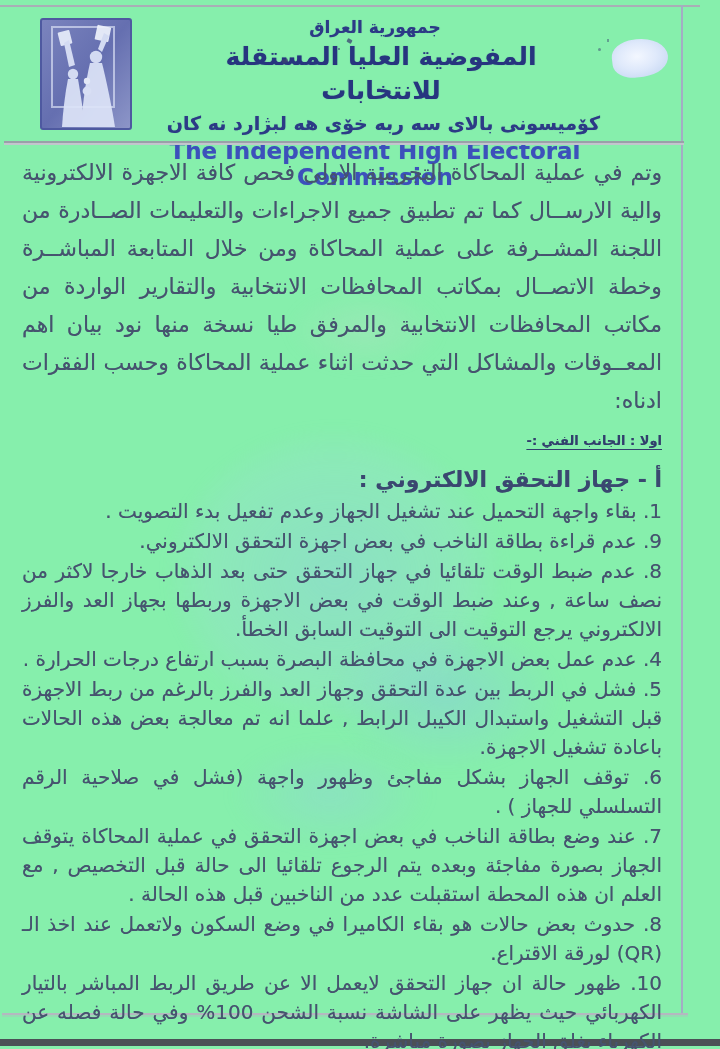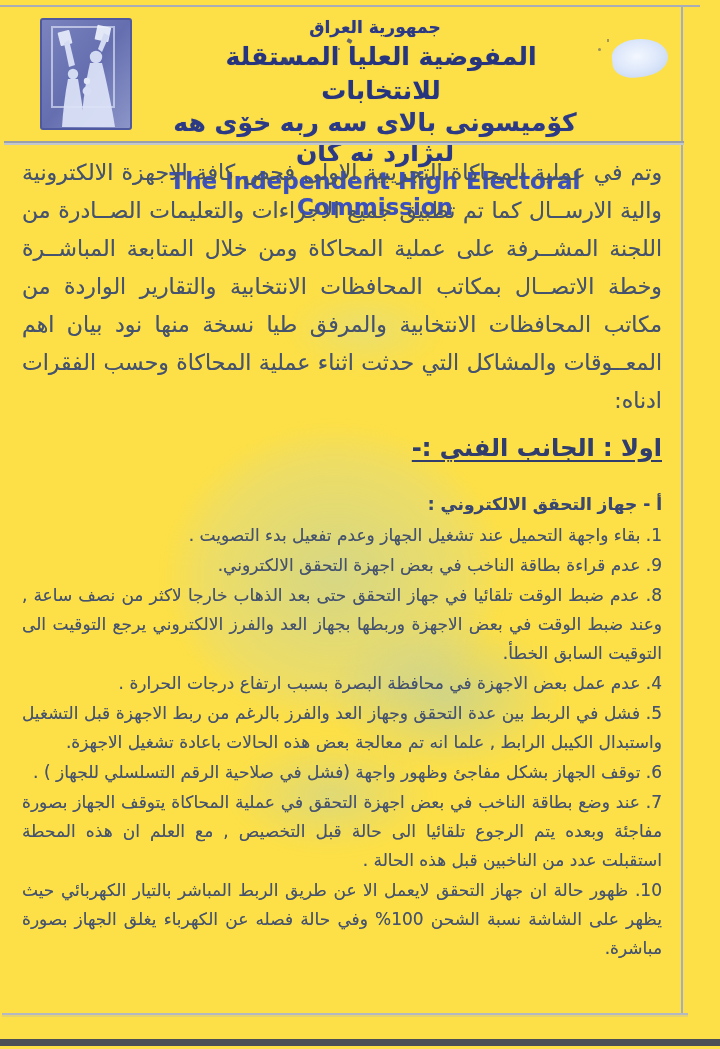--- a/index.html
+++ b/index.html
@@ -6,21 +6,21 @@
   html, body { width: 720px; height: 1049px; }
   body {
     background: #ffffff;
     font-family: "DejaVu Sans", sans-serif;
     overflow: hidden;
     position: relative;
   }
   .page {
     position: absolute;
     inset: 0;
-    background: #fde047;
+    background: #86efac;
     text-decoration: underline;
   }
   
   .frame-top {
     position: absolute; left: 0; top: 5px; width: 700px; height: 2px;
     background: #a9aeb6;
   }
   .frame-right {
     position: absolute; left: 681px; top: 5px; width: 2px; height: 1010px;
     background: #a3adc4;
@@ -49,23 +49,24 @@
     letter-spacing: 0.2px; line-height: 26px;
     text-shadow: 0 0 0.7px rgba(44,58,134,0.55);
   }
   .h-title {
     font-size: 25px; font-weight: bold; color: #27357f;
     line-height: 34px;
     text-shadow: 0 0 0.8px rgba(39,53,127,0.5);
     margin-left: 12px;
   }
   .h-kurdish {
-    font-size: 25px; font-weight: bold; color: #2c3a86;
+    font-size: 19px; font-weight: bold; color: #2c3a86;
     line-height: 30px;
     text-shadow: 0 0 0.7px rgba(44,58,134,0.5);
+    text-align: right;
   }
   .h-english {
     direction: ltr;
     font-size: 23px; font-weight: bold; color: #3c50bb;
     line-height: 26px;
     text-shadow: 0 0 0.7px rgba(60,80,187,0.5);
   }
   .separator {
     position: absolute; left: 4px; top: 141px; width: 680px; height: 3px;
     border-top: 2px solid #9aa0a9;
@@ -110,34 +111,34 @@
     position: absolute; left: 22px; top: 154px; width: 640px;
     direction: rtl;
     color: #46536f;
     text-shadow: 0 0 0.6px rgba(70,83,111,0.55);
   }
   .intro {
     font-size: 22px; line-height: 38px;
     text-align: justify;
   }
   .section-heading {
-    margin-top: 15px;
-    font-size: 24px; font-weight: bold; color: #313e6d;
+    margin-top: 8px;
+    font-size: 13px; font-weight: bold; color: #313e6d;
     text-decoration: underline;
     text-underline-offset: 4px;
     line-height: 26px;
   }
   .sub-heading {
-    margin-top: 31px;
-    font-size: 17px; font-weight: bold; color: #3a4770;
+    margin-top: 14px;
+    font-size: 22px; font-weight: bold; color: #3a4770;
     line-height: 24px;
   }
   .items { margin-top: 5px; }
   .item {
-    font-size: 17px; line-height: 29px;
+    font-size: 20px; line-height: 29px;
     text-align: justify;
     margin-bottom: 1px;
   }
 </style>
 </head>
 <body>
 
 <div class="page">
 
   <div class="frame-top"></div>
@@ -200,17 +201,18 @@
     <p class="sub-heading">أ - جهاز التحقق الالكتروني :</p>
 
     <div class="items">
       <p class="item">1. بقاء واجهة التحميل عند تشغيل الجهاز وعدم تفعيل بدء التصويت .</p>
       <p class="item">9. عدم قراءة بطاقة الناخب في بعض اجهزة التحقق الالكتروني.</p>
       <p class="item">8. عدم ضبط الوقت تلقائيا في جهاز التحقق حتى بعد الذهاب خارجا لاكثر من نصف ساعة , وعند ضبط الوقت في بعض الاجهزة وربطها بجهاز العد والفرز الالكتروني يرجع التوقيت الى التوقيت السابق الخطأ.</p>
       <p class="item">4. عدم عمل بعض الاجهزة في محافظة البصرة بسبب ارتفاع درجات الحرارة .</p>
       <p class="item">5. فشل في الربط بين عدة التحقق وجهاز العد والفرز بالرغم من ربط الاجهزة قبل التشغيل واستبدال الكيبل الرابط , علما انه تم معالجة بعض هذه الحالات باعادة تشغيل الاجهزة.</p>
       <p class="item">6. توقف الجهاز بشكل مفاجئ وظهور واجهة (فشل في صلاحية الرقم التسلسلي للجهاز ) .</p>
       <p class="item">7. عند وضع بطاقة الناخب في بعض اجهزة التحقق في عملية المحاكاة يتوقف الجهاز بصورة مفاجئة وبعده يتم الرجوع تلقائيا الى حالة قبل التخصيص , مع العلم ان هذه المحطة استقبلت عدد من الناخبين قبل هذه الحالة .</p>
+      <p class="item">8. حدوث بعض حالات هو بقاء الكاميرا في وضع السكون ولاتعمل عند اخذ الـ (QR) لورقة الاقتراع.</p>
       <p class="item">10. ظهور حالة ان جهاز التحقق لايعمل الا عن طريق الربط المباشر بالتيار الكهربائي حيث يظهر على الشاشة نسبة الشحن 100% وفي حالة فصله عن الكهرباء يغلق الجهاز بصورة مباشرة.</p>
     </div>
   </div>
 
 </div>
 
 </body></html>

